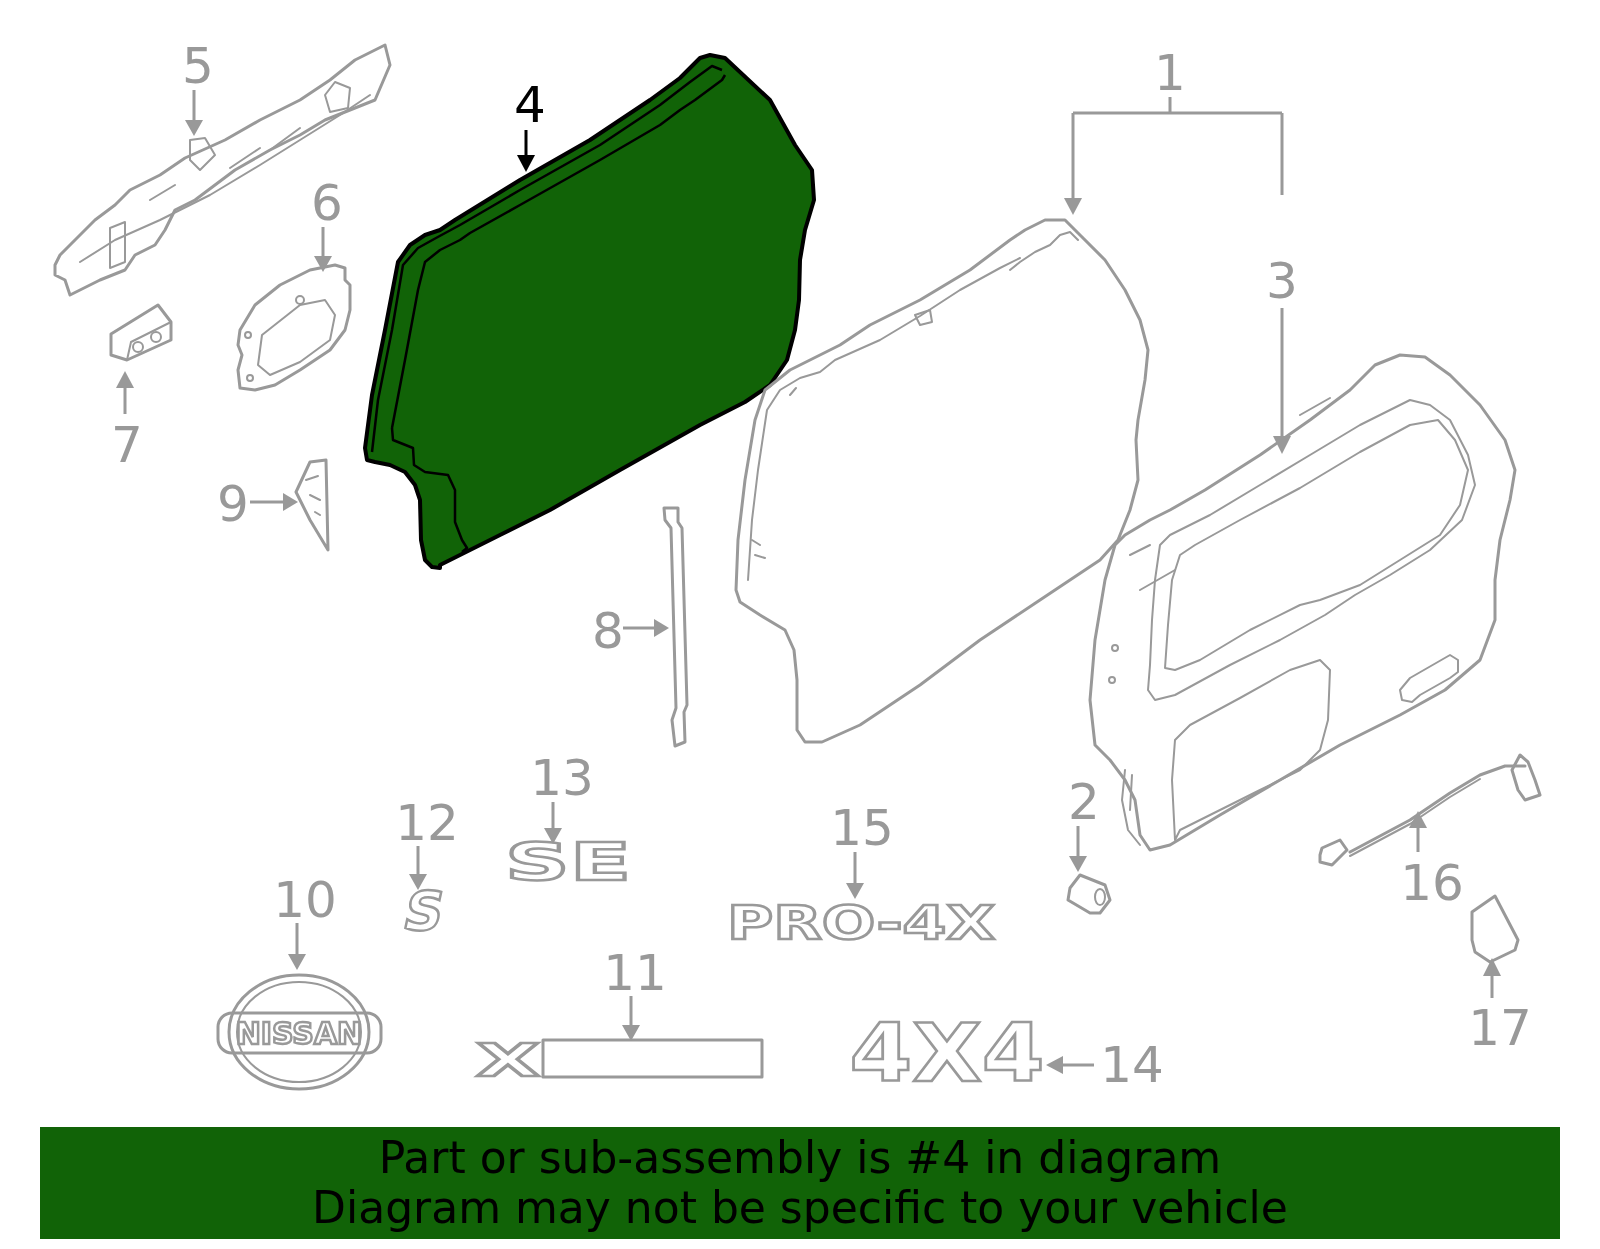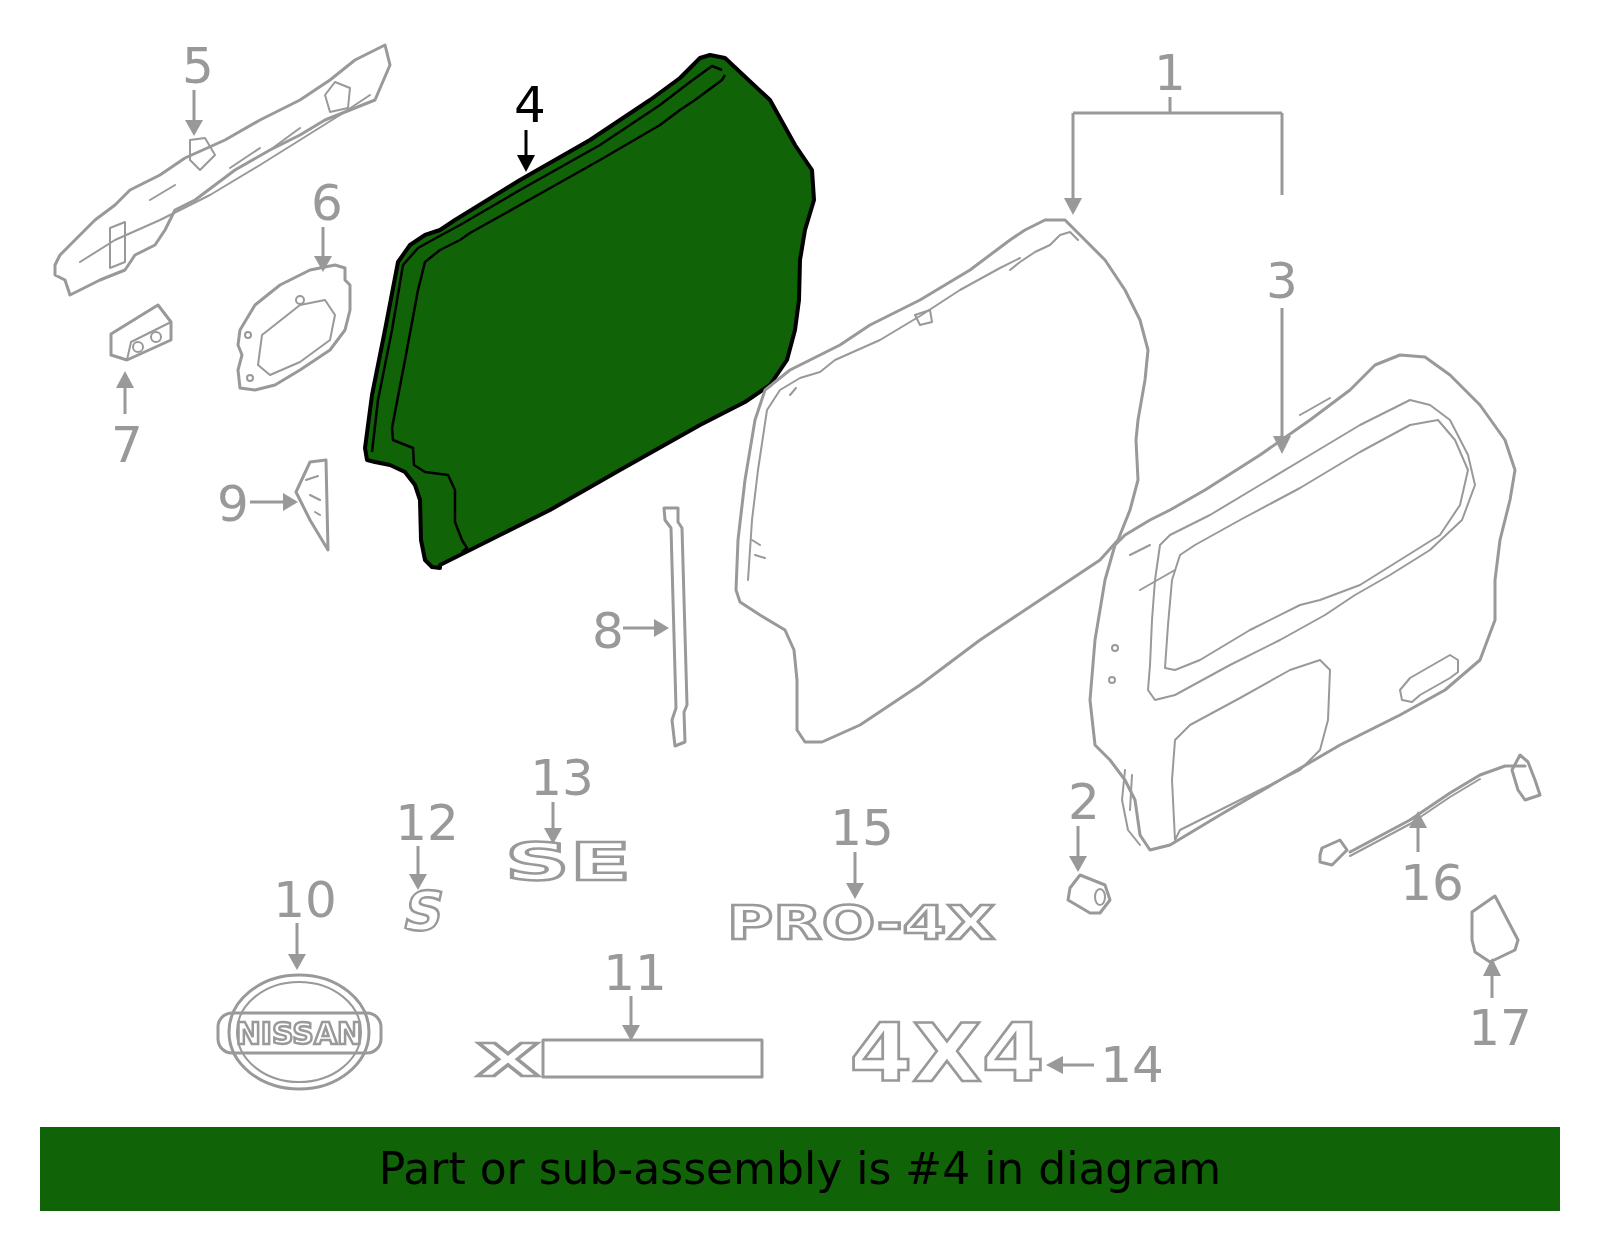--- a/index.html
+++ b/index.html
@@ -11,21 +11,21 @@
     .part { fill: none; stroke: #999999; stroke-width: 3; stroke-linejoin: round; stroke-linecap: round; }
     .part-thin { fill: none; stroke: #999999; stroke-width: 2; stroke-linejoin: round; stroke-linecap: round; }
     .lead { stroke: #999999; stroke-width: 3; fill: none; }
     .lead.active { stroke: #000000; }
     .head { fill: #999999; }
     .head.active { fill: #000000; }
     .hl-fill { stroke: #000000; stroke-width: 4; stroke-linejoin: round; }
     .hl-inner { fill: none; stroke: #000000; stroke-width: 2.5; stroke-linejoin: round; }
     .badge-text { font-family: "DejaVu Sans", sans-serif; font-weight: bold; fill: #ffffff;
                   stroke: #999999; stroke-width: 2.5; paint-order: normal; }
-    #banner { position: absolute; left: 40px; top: 1127px; width: 1520px; height: 84px;
+    #banner { position: absolute; left: 40px; top: 1127px; width: 1520px; height: 112px;
               display: flex; flex-direction: column; align-items: center; justify-content: center;
               color: #000000; font-family: "DejaVu Sans", sans-serif; font-size: 44px; line-height: 50px; }
     #banner span { display: block; white-space: nowrap; }
   </style>
 </head>
 <body>
 
 <svg id="diagram" viewBox="0 0 1600 1249" xmlns="http://www.w3.org/2000/svg">
 
   <g>
@@ -230,13 +230,14 @@
 
   <g>
     <text class="callout" x="1500" y="1045" text-anchor="middle">17</text>
     <path class="lead" d="M1492,998 L1492,974"></path>
     <polygon class="head" points="1483,976 1501,976 1492,958"></polygon>
   </g>
 </svg>
 
 <div id="banner" style="background:#116307;">
   <span>Part or sub-assembly is #4 in diagram</span>
+  <span>Diagram may not be specific to your vehicle</span>
 </div>
 
 </body></html>

